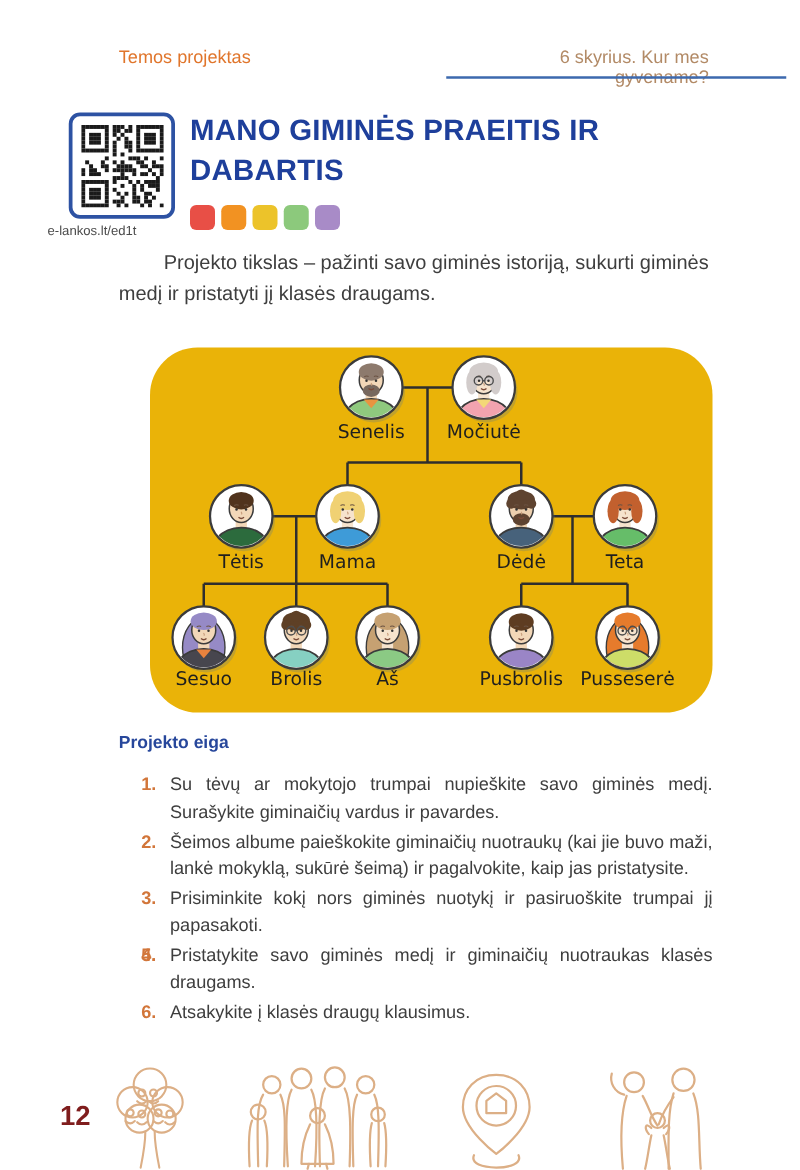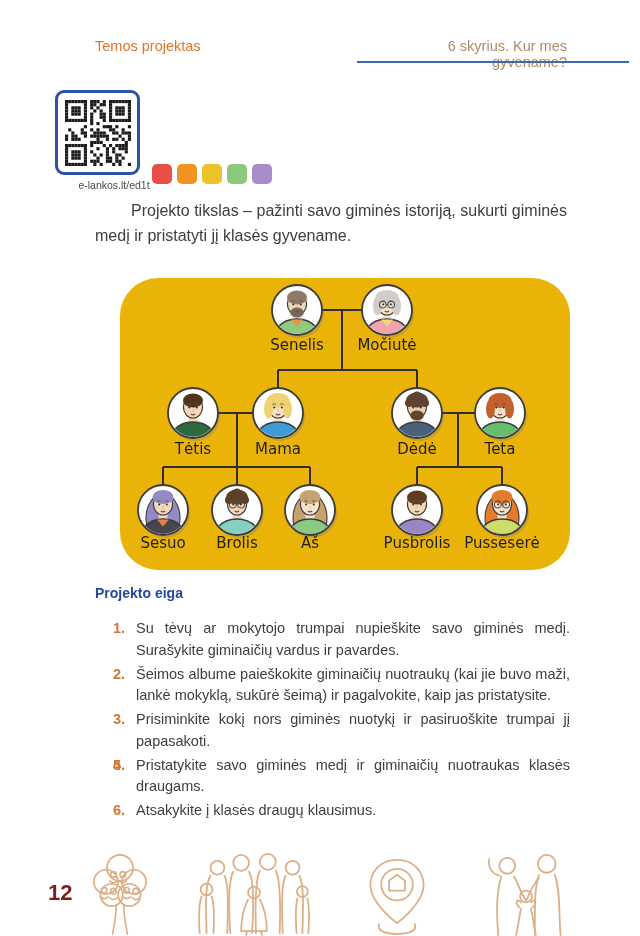--- a/index.html
+++ b/index.html
@@ -6,21 +6,21 @@
   .page{position:relative;width:640px;height:936px;background:#ffffff;
         font-family:"Liberation Sans",sans-serif;overflow:hidden;margin:0 auto;}
   
   .h-left{position:absolute;left:95px;top:38px;font-size:14.5px;font-weight:normal;color:#e0752b;}
   .h-right{position:absolute;left:380px;top:38px;width:187px;text-align:right;font-size:14.5px;color:#b28a66;}
   .h-rule{position:absolute;left:357px;top:61px;width:272px;height:2px;background:#3d69ae;}
   
   .qr{position:absolute;left:55px;top:90px;width:85px;height:85px;border:3px solid #2d52a3;
       border-radius:9px;background:#fff;box-sizing:border-box;display:flex;align-items:center;justify-content:center;}
   .qr svg{display:block;}
-  .qr-caption{position:absolute;left:54px;top:179px;width:120px;text-align:center;font-size:10.5px;color:#4a4a4a;}
+  .qr-caption{position:absolute;left:38px;top:179px;width:120px;text-align:left;font-size:10.5px;color:#4a4a4a;}
   
   .title{position:absolute;left:152px;top:88px;width:378px;margin:0;font-size:23.5px;line-height:1.38;
          font-weight:bold;color:#1e3f9b;letter-spacing:0.2px;}
   .palette{position:absolute;left:152px;top:164px;display:flex;gap:5px;}
   .palette .sq{width:20px;height:20px;border-radius:5px;}
   
   .intro{position:absolute;left:95px;top:199px;width:472px;margin:0;font-size:16px;line-height:1.55;
          color:#3e3e3e;text-align:justify;text-indent:36px;}
   
   .tree-panel{position:absolute;left:120px;top:278px;width:450px;height:292px;background:#eab308;border-radius:38px;}
@@ -256,29 +256,30 @@
         <rect x="1" y="20" width="1" height="1" fill="#1a1a1a"></rect>
         <rect x="2" y="20" width="1" height="1" fill="#1a1a1a"></rect>
         <rect x="3" y="20" width="1" height="1" fill="#1a1a1a"></rect>
         <rect x="4" y="20" width="1" height="1" fill="#1a1a1a"></rect>
         <rect x="5" y="20" width="1" height="1" fill="#1a1a1a"></rect>
         <rect x="6" y="20" width="1" height="1" fill="#1a1a1a"></rect>
       </svg>
   </div>
   <div class="qr-caption">e-lankos.lt/ed1t</div>
 
+  <h1 class="title">MANO GIMINĖS PRAEITIS IR DABARTIS</h1>
   <div class="palette" id="palette">
       <div class="sq" style="background: rgb(232, 79, 70);"></div>
       <div class="sq" style="background: rgb(242, 146, 34);"></div>
       <div class="sq" style="background: rgb(236, 195, 42);"></div>
       <div class="sq" style="background: rgb(140, 201, 124);"></div>
       <div class="sq" style="background: rgb(168, 139, 199);"></div>
     </div>
 
-  <p class="intro">Projekto tikslas – pažinti savo giminės istoriją, sukurti giminės medį ir pristatyti jį klasės gyvename.</p>
+  <p class="intro">Projekto tikslas – pažinti savo giminės istoriją, sukurti giminės medį ir pristatyti jį klasės draugams.</p>
 
   <div class="tree-panel">
     <svg id="tree-svg" width="450" height="292" viewBox="0 0 450 292">
         <defs>
           <clipPath id="clip0">
             <circle cx="0" cy="0" r="23.8"></circle>
           </clipPath>
           <clipPath id="clip1">
             <circle cx="0" cy="0" r="23.8"></circle>
           </clipPath>

